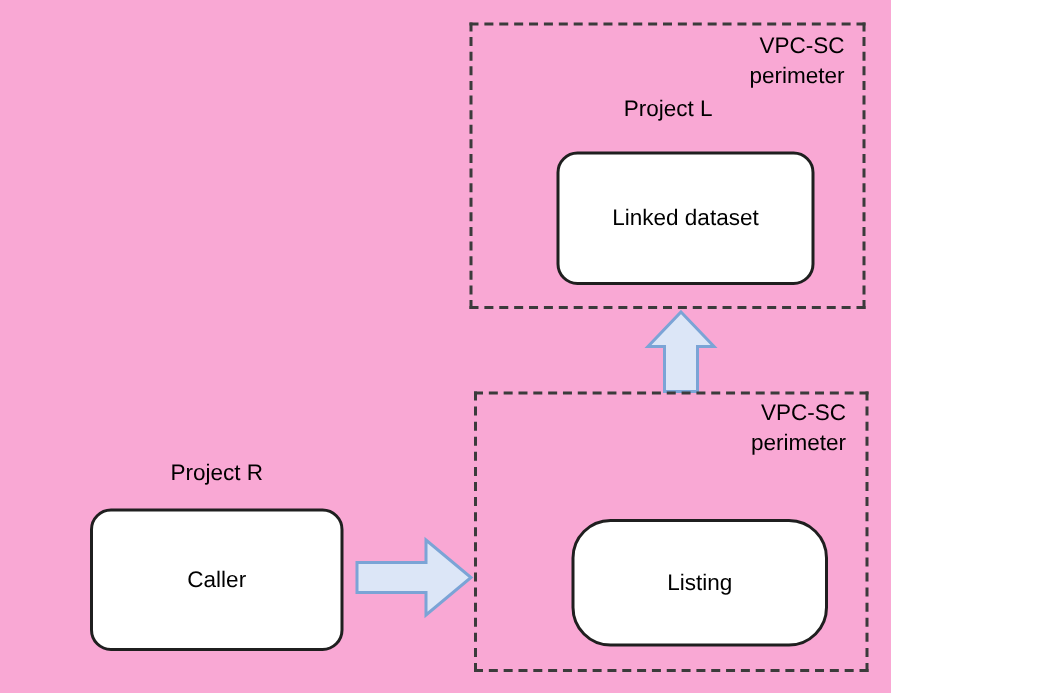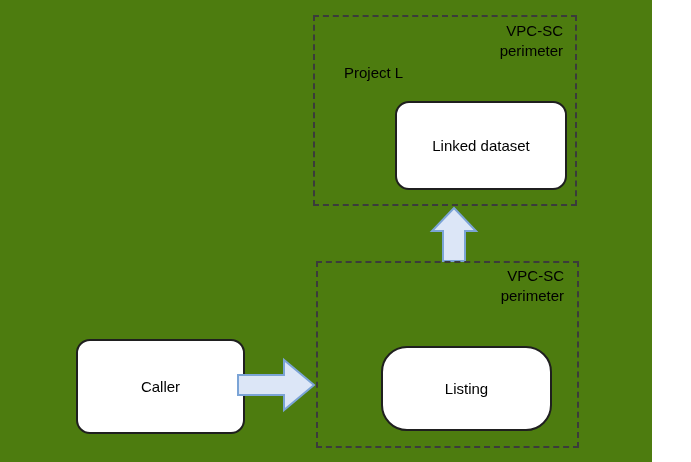--- a/index.html
+++ b/index.html
@@ -2,23 +2,23 @@
 <html><head>
 <meta charset="utf-8">
 <style>
   html, body {
     margin: 0;
     padding: 0;
     background: #ffffff;
   }
   #canvas {
     position: relative;
-    width: 652px;
+    width: 594px;
     height: 462px;
-    background: #4d7c0f;
+    background: #f9a8d4;
     font-family: "Liberation Sans", sans-serif;
     overflow: hidden;
     text-decoration: underline;
   }
 
   
   .perimeter {
     position: absolute;
     border: 2px dashed #3b3b3b;
     background: transparent;
@@ -55,21 +55,21 @@
     left: 382px;
     top: 266px;
     width: 182px;
   }
 
   
   .project-title {
     position: absolute;
     font-size: 15px;
     color: #000000;
-    text-align: left;
+    text-align: center;
     line-height: 20px;
   }
   #project-l-title {
     left: 344px;
     top: 63px;
     width: 203px;
   }
   #project-e-title {
     left: 346px;
     top: 310px;
@@ -92,35 +92,33 @@
     align-items: center;
     justify-content: center;
     font-size: 15px;
     color: #000000;
   }
   #node-linked-dataset {
     left: 371px;
     top: 101px;
     width: 172px;
     height: 89px;
-    margin-left: 24px;
   }
   #node-listing {
     left: 381px;
     top: 346px;
     width: 171px;
     height: 85px;
     border-radius: 26px;
   }
   #node-caller {
     left: 60px;
     top: 339px;
     width: 169px;
     height: 95px;
-    margin-left: 16px;
   }
 
   
   .arrow-svg {
     position: absolute;
     overflow: visible;
   }
   #arrow-caller-to-listing {
     left: 236px;
     top: 358px;
@@ -163,20 +161,21 @@
   <div class="perimeter" id="perimeter-bottom"></div>
 
   <div class="perimeter-label" id="perimeter-bottom-label">VPC-SC
 perimeter</div>
 
 
   <div class="node" id="node-listing">
     <span>Listing</span>
   </div>
 
+  <div class="project-title" id="project-r-title">Project R</div>
 
   <div class="node" id="node-caller">
     <span>Caller</span>
   </div>
 
   <svg class="arrow-svg" id="arrow-caller-to-listing" viewBox="0 0 80 54" width="80" height="54">
     <polygon class="arrow-shape" points="2,17 48,17 48,2 78,27 48,52 48,37 2,37"></polygon>
   </svg>
 
 </div>

